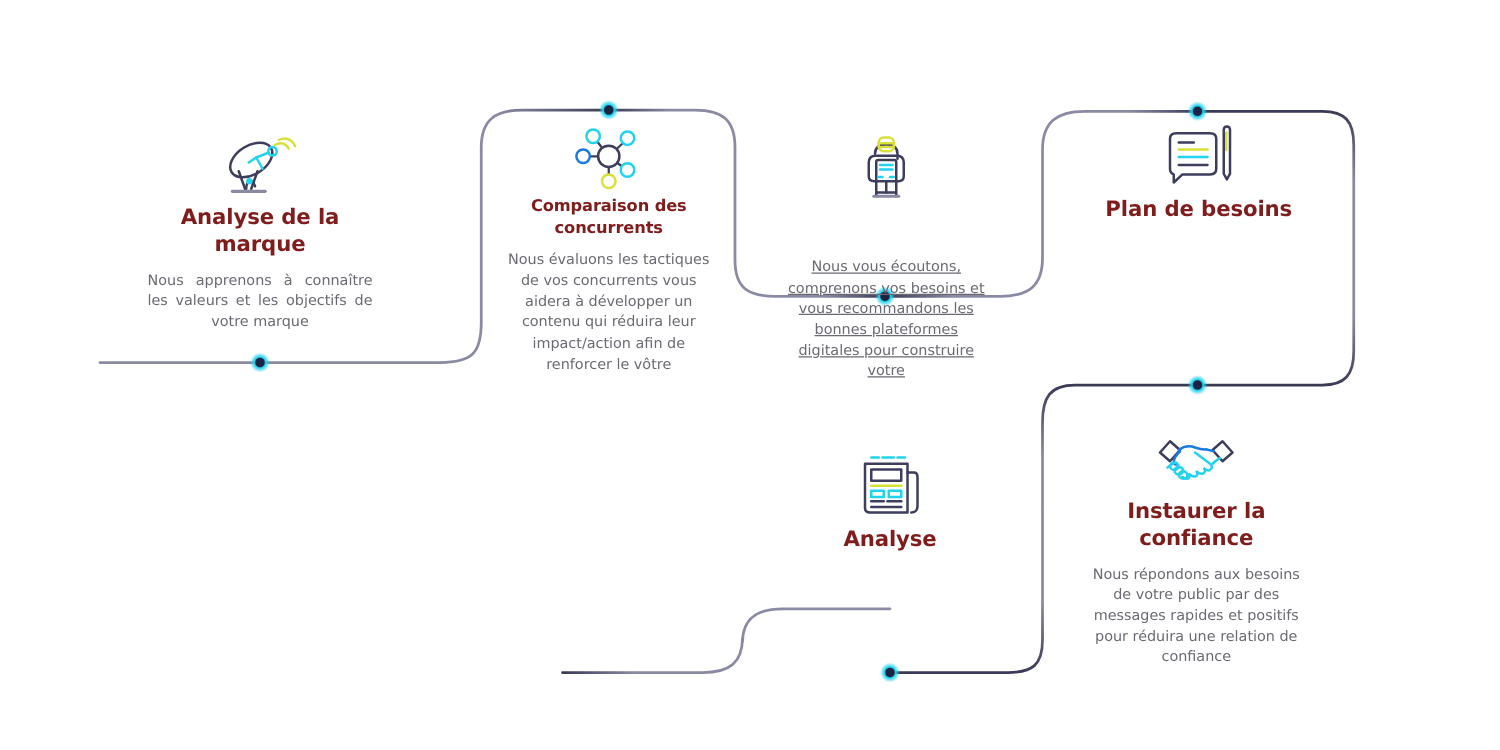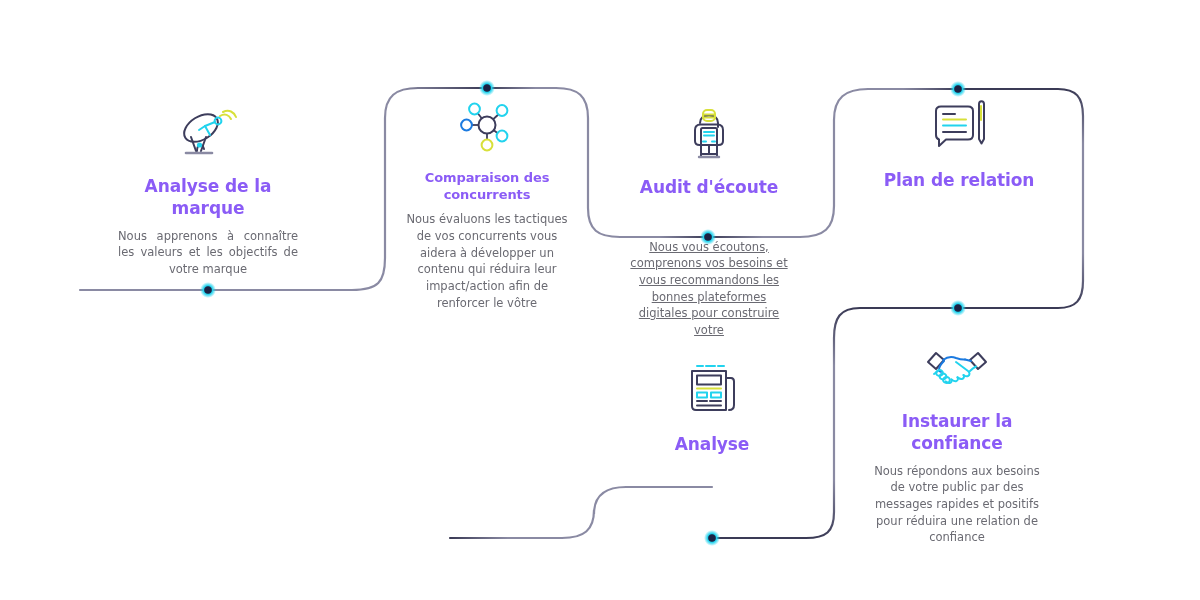--- a/index.html
+++ b/index.html
@@ -9,25 +9,25 @@
     font-family:"DejaVu Sans", sans-serif;
     overflow:hidden;
     position:relative;
   }
   #stage{position:absolute;left:0;top:0;width:1200px;height:600px;}
   .connector{position:absolute;left:0;top:0;width:1200px;height:600px;pointer-events:none;}
 
   .node{position:absolute;text-align:center;}
   .icon-wrap{display:block;margin:0 auto;}
   .node-title{
-    color:#8b5cf6;
+    color:#7f1d1d;
     font-weight:bold;
     font-size:17px;
     line-height:1.28;
-    margin:12px 0 8px 0;
+    margin:0 0 8px 0;
     letter-spacing:-0.1px;
   }
   .node-desc{
     color:#6a6a72;
     font-size:11.5px;
     line-height:1.45;
     margin:0;
   }
   .node-desc.justified{text-align:justify;text-align-last:center;}
 
@@ -176,21 +176,20 @@
         </g>
         <g fill="none" stroke="#22d3ee" stroke-width="2" stroke-linecap="round">
           <path d="M 18 27 L 28 27"></path>
           <path d="M 18 30.5 L 28 30.5"></path>
           <path d="M 17 36.5 L 20 36.5"></path>
           <path d="M 26 36.5 L 29 36.5"></path>
         </g>
         <path d="M 13 52 L 33 52" stroke="#8a8aa3" stroke-width="2.4" stroke-linecap="round" fill="none"></path>
       </svg>
     </span>
-    <p class="node-title">Audit d'écoute</p>
     <p class="node-desc" style="margin-top:40px;text-decoration:underline;">Nous vous écoutons, comprenons vos besoins et vous recommandons les bonnes plateformes digitales pour construire votre</p>
   </div>
 
   <div class="node" id="node-4">
     <span class="icon-wrap">
       <svg width="62" height="56" viewBox="0 0 62 56">
         <g fill="none" stroke="#3d3d5c" stroke-width="2" stroke-linejoin="round" stroke-linecap="round">
           <path d="M 8 13 C 8 10 10 8.5 13 8.5 L 40 8.5 C 43 8.5 45 10 45 13 L 45 37 C 45 40 43 41.5 40 41.5 L 18 41.5 L 11 48 L 11 41.5 C 9.5 41 8 40 8 37 Z"></path>
         </g>
         <g fill="none" stroke="#3d3d5c" stroke-width="2" stroke-linecap="round">
@@ -202,21 +201,21 @@
         </g>
         <g fill="none" stroke="#22d3ee" stroke-width="2" stroke-linecap="round">
           <path d="M 15 27.5 L 38 27.5"></path>
         </g>
         <g fill="none" stroke="#3d3d5c" stroke-width="2" stroke-linejoin="round" stroke-linecap="round">
           <path d="M 51 6 C 51 4 52 3.2 53.5 3.2 C 55 3.2 56 4 56 6 L 56 41 L 53.5 45.5 L 51 41 Z"></path>
         </g>
         <path d="M 53 8 L 53 22" stroke="#d8e03a" stroke-width="2" stroke-linecap="round" fill="none"></path>
       </svg>
     </span>
-    <p class="node-title">Plan de relation</p>
+    <p class="node-title">Plan de besoins</p>
   </div>
 
   <div class="node" id="node-5">
     <span class="icon-wrap">
       <svg width="60" height="58" viewBox="0 0 60 58">
         <g fill="none" stroke="#22d3ee" stroke-width="2" stroke-linecap="round">
           <path d="M 15 6 L 21 6"></path>
           <path d="M 24 6 L 33 6"></path>
           <path d="M 36 6 L 42 6"></path>
         </g>

